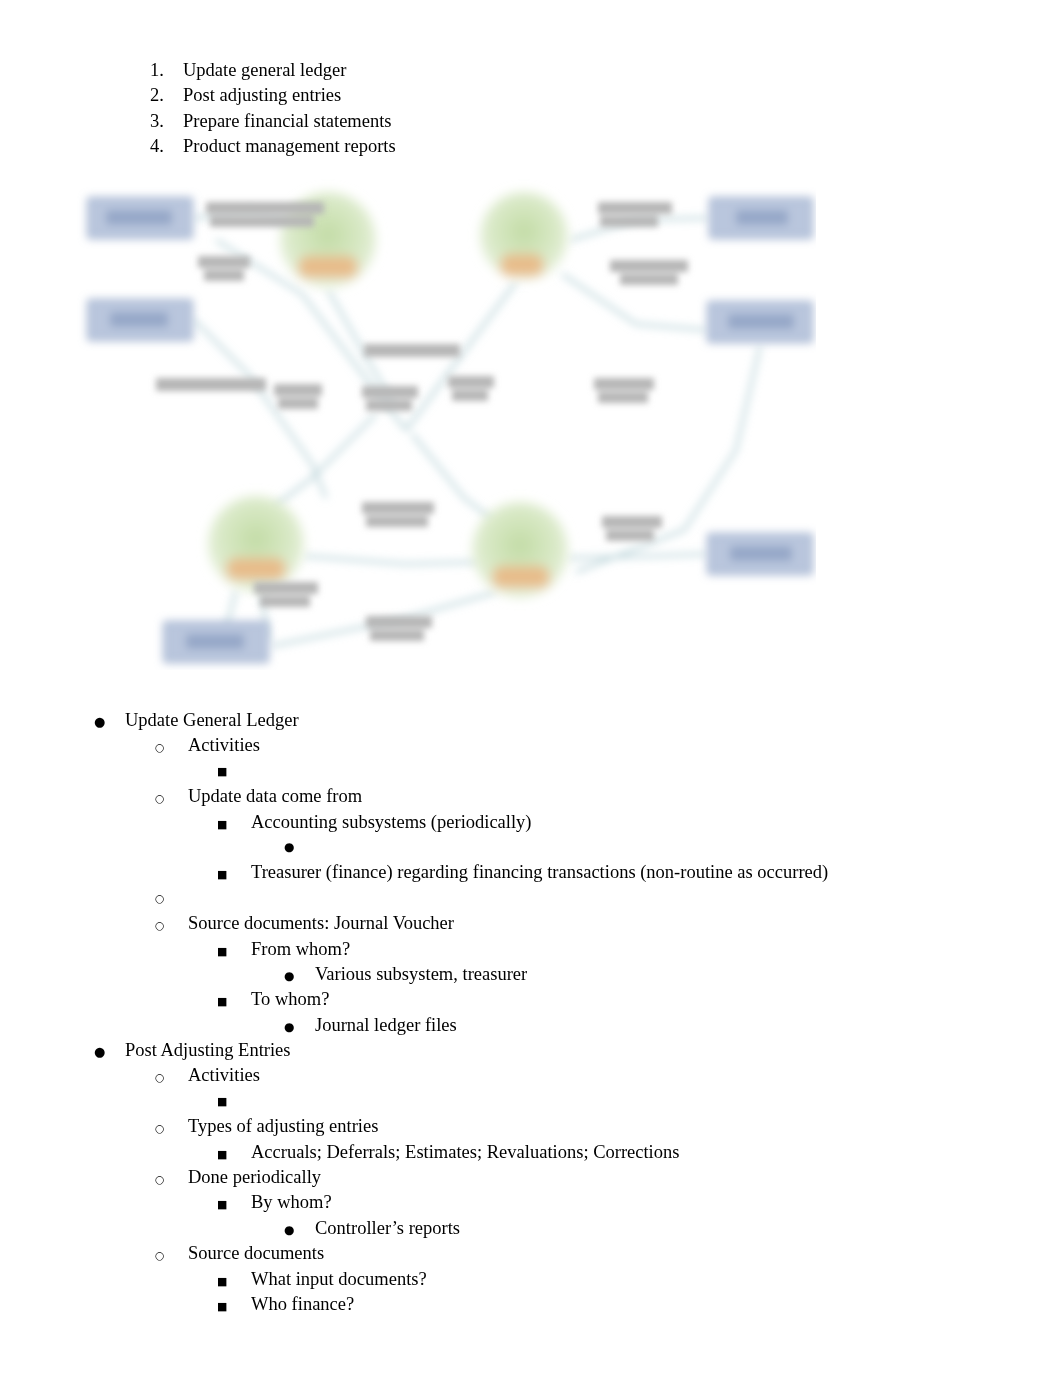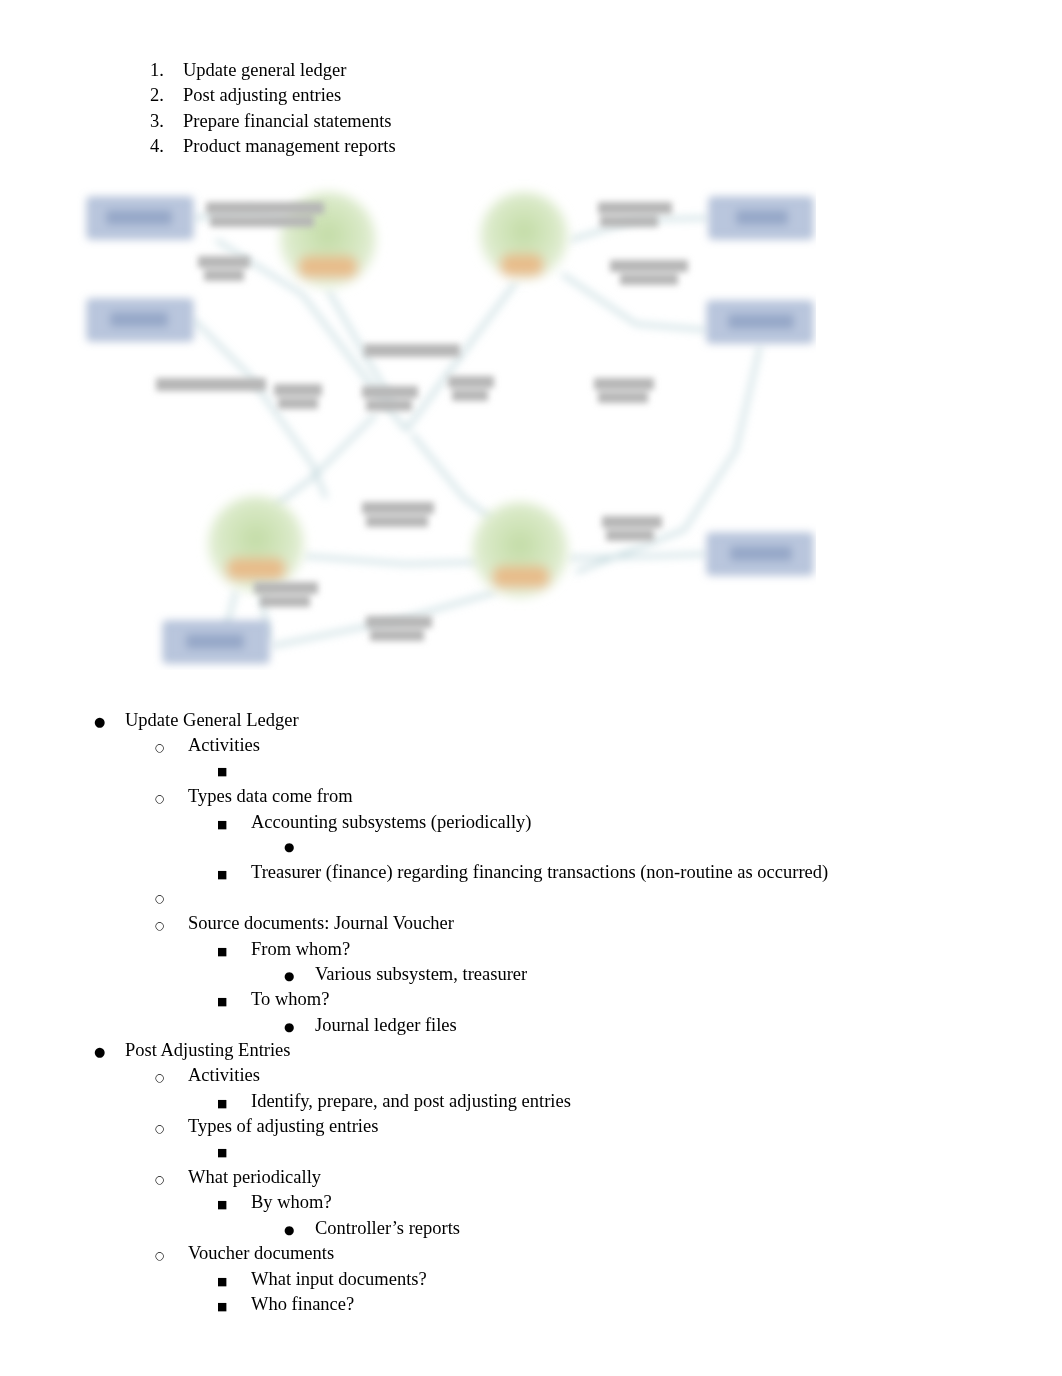--- a/index.html
+++ b/index.html
@@ -223,36 +223,36 @@
         <rect x="290" y="438" width="66" height="12"></rect>
         <rect x="294" y="452" width="54" height="11"></rect>
       </g>
     </svg>
   </div>
 
   <div class="outline" id="outline-list">
       <div class="bul-row lvl1"><span class="bul-marker">●</span><span class="bul-text">Update General Ledger</span></div>
       <div class="bul-row lvl2"><span class="bul-marker">○</span><span class="bul-text">Activities</span></div>
       <div class="bul-row lvl3"><span class="bul-marker">■</span></div>
-      <div class="bul-row lvl2"><span class="bul-marker">○</span><span class="bul-text">Types data come from</span></div>
+      <div class="bul-row lvl2"><span class="bul-marker">○</span><span class="bul-text">Update data come from</span></div>
       <div class="bul-row lvl3"><span class="bul-marker">■</span><span class="bul-text">Accounting subsystems (periodically)</span></div>
       <div class="bul-row lvl4"><span class="bul-marker">●</span></div>
       <div class="bul-row lvl3"><span class="bul-marker">■</span><span class="bul-text">Treasurer (finance) regarding financing transactions (non-routine as occurred)</span></div>
       <div class="bul-row lvl2"><span class="bul-marker">○</span></div>
       <div class="bul-row lvl2"><span class="bul-marker">○</span><span class="bul-text">Source documents: Journal Voucher</span></div>
       <div class="bul-row lvl3"><span class="bul-marker">■</span><span class="bul-text">From whom?</span></div>
       <div class="bul-row lvl4"><span class="bul-marker">●</span><span class="bul-text">Various subsystem, treasurer</span></div>
       <div class="bul-row lvl3"><span class="bul-marker">■</span><span class="bul-text">To whom?</span></div>
       <div class="bul-row lvl4"><span class="bul-marker">●</span><span class="bul-text">Journal ledger files</span></div>
       <div class="bul-row lvl1"><span class="bul-marker">●</span><span class="bul-text">Post Adjusting Entries</span></div>
       <div class="bul-row lvl2"><span class="bul-marker">○</span><span class="bul-text">Activities</span></div>
-      <div class="bul-row lvl3"><span class="bul-marker">■</span><span class="bul-text">Identify, prepare, and post adjusting entries</span></div>
+      <div class="bul-row lvl3"><span class="bul-marker">■</span></div>
       <div class="bul-row lvl2"><span class="bul-marker">○</span><span class="bul-text">Types of adjusting entries</span></div>
-      <div class="bul-row lvl3"><span class="bul-marker">■</span></div>
-      <div class="bul-row lvl2"><span class="bul-marker">○</span><span class="bul-text">What periodically</span></div>
+      <div class="bul-row lvl3"><span class="bul-marker">■</span><span class="bul-text">Accruals; Deferrals; Estimates; Revaluations; Corrections</span></div>
+      <div class="bul-row lvl2"><span class="bul-marker">○</span><span class="bul-text">Done periodically</span></div>
       <div class="bul-row lvl3"><span class="bul-marker">■</span><span class="bul-text">By whom?</span></div>
       <div class="bul-row lvl4"><span class="bul-marker">●</span><span class="bul-text">Controller’s reports</span></div>
-      <div class="bul-row lvl2"><span class="bul-marker">○</span><span class="bul-text">Voucher documents</span></div>
+      <div class="bul-row lvl2"><span class="bul-marker">○</span><span class="bul-text">Source documents</span></div>
       <div class="bul-row lvl3"><span class="bul-marker">■</span><span class="bul-text">What input documents?</span></div>
       <div class="bul-row lvl3"><span class="bul-marker">■</span><span class="bul-text">Who finance?</span></div>
     </div>
 
 </div>
 
 </body></html>

